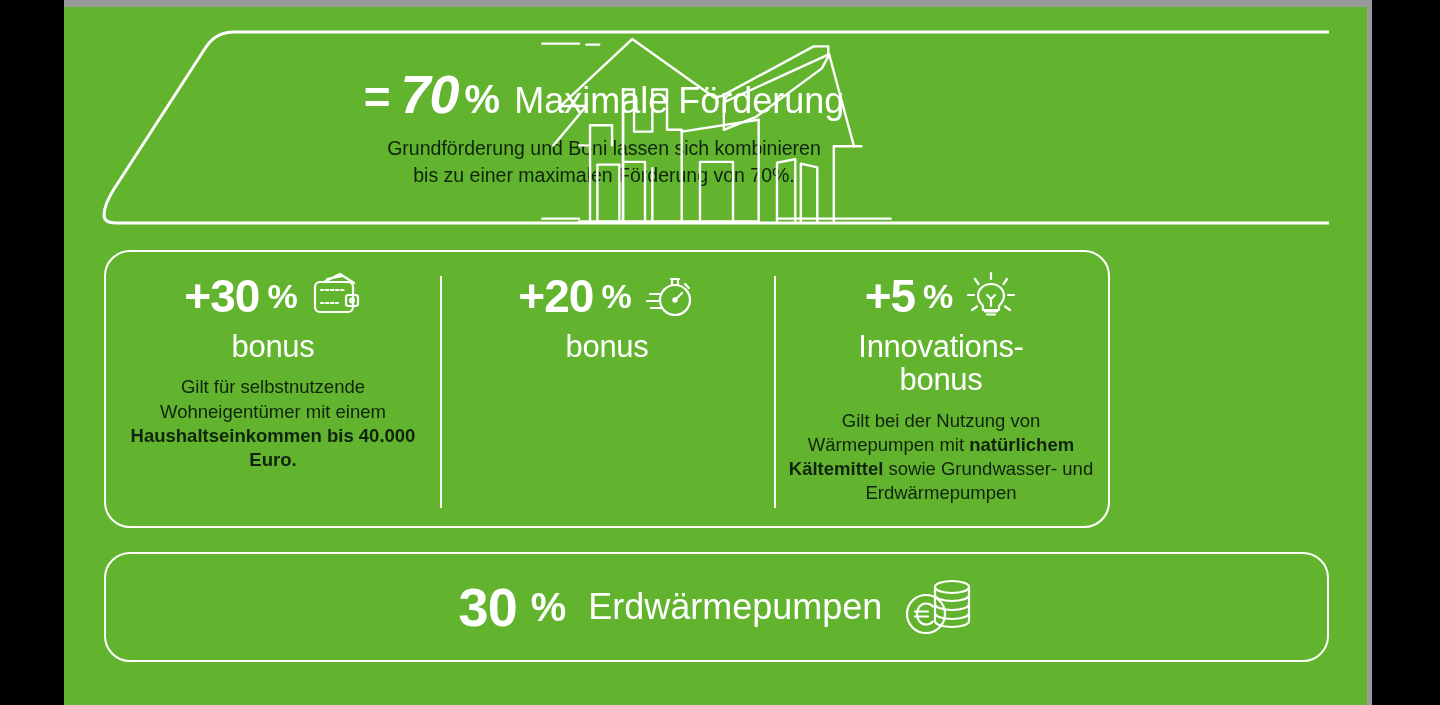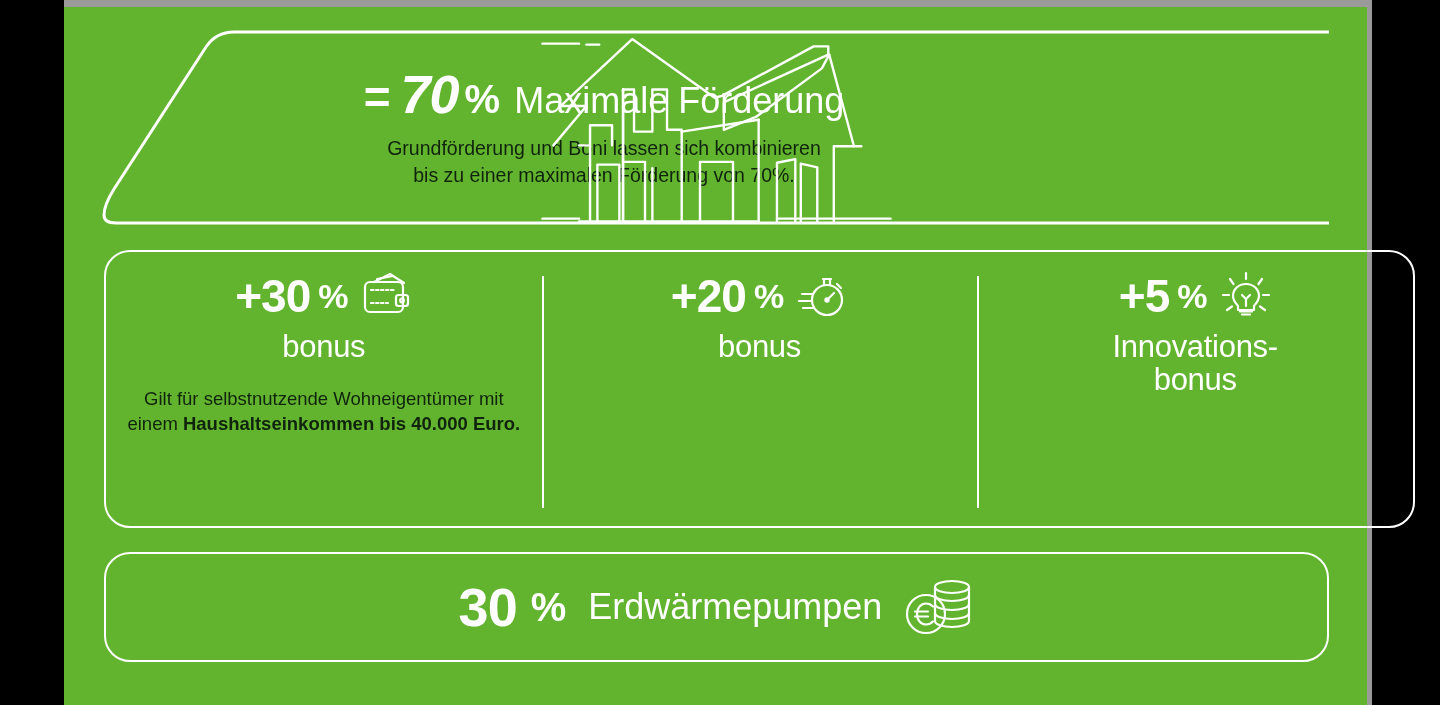--- a/index.html
+++ b/index.html
@@ -35,42 +35,42 @@
   .body-text {
     color:#10240d; font-size:19.5px; line-height:1.35; text-align:center;
     margin-top:14px; font-weight:400;
   }
 
   
   .house { position:absolute; right:8px; top:6px; width:380px; height:215px; }
 
   
   .mid-card {
-    position:absolute; left:40px; top:243px; width:1311px; height:278px;
+    position:absolute; left:40px; top:243px; width:1006px; height:278px;
     border:2px solid #ffffff; border-radius:26px;
     display:flex;
   }
   .col {
     flex:1; position:relative; padding:18px 14px 10px;
     display:flex; flex-direction:column; align-items:center;
   }
   .col + .col::before {
     content:""; position:absolute; left:0; top:24px; bottom:18px;
     width:2px; background:#ffffff;
   }
   .col-head { display:flex; align-items:center; justify-content:center; gap:6px; }
   .col-num { color:#fff; font-weight:700; font-size:46px; line-height:1; letter-spacing:-1px; }
   .col-pct { color:#fff; font-weight:700; font-size:34px; line-height:1; margin-left:2px; }
   .col-icon { width:52px; height:52px; margin-left:6px; }
   .col-title {
     color:#fff; font-weight:400; font-size:31px; line-height:1.08;
     text-align:center; margin-top:8px; letter-spacing:-0.3px;
   }
   .col-body {
-    color:#10240d; font-size:18.5px; line-height:1.3; text-align:center; margin-top:24px;
+    color:#10240d; font-size:18.5px; line-height:1.3; text-align:center; margin-top:12px;
   }
   .col-body b { font-weight:700; }
 
   
   .bot-card {
     position:absolute; left:40px; top:545px; width:1225px; height:110px;
     border:2px solid #ffffff; border-radius:26px;
     display:flex; align-items:center; justify-content:center; gap:10px;
   }
   .bot-num { color:#fff; font-weight:700; font-size:54px; line-height:1; letter-spacing:-1px; }
@@ -202,20 +202,21 @@
               <path d="M43 25 L49 25"></path>
               <path d="M7 40 L12 36.5"></path>
               <path d="M45 40 L40 36.5"></path>
             </g>
           </svg>
         </div>
         <div class="col-title">
           <div>Innovations-</div>
           <div>bonus</div>
         </div>
+        <div class="col-body"><span>Gilt bei der Nutzung von Wärmepumpen mit </span><b>natürlichem Kältemittel</b><span> sowie Grundwasser- und Erdwärmepumpen</span></div>
       </div>
     </div>
 
     <div class="bot-card">
       <span class="bot-num">30</span>
       <span class="bot-pct">%</span>
       <span class="bot-label">Erdwärmepumpen</span>
       <svg class="coin-icon" viewBox="0 0 70 64">
         <g fill="none" stroke="#ffffff" stroke-width="2.2" stroke-linejoin="round" stroke-linecap="round">
           <ellipse cx="48" cy="12" rx="17" ry="6"></ellipse>

